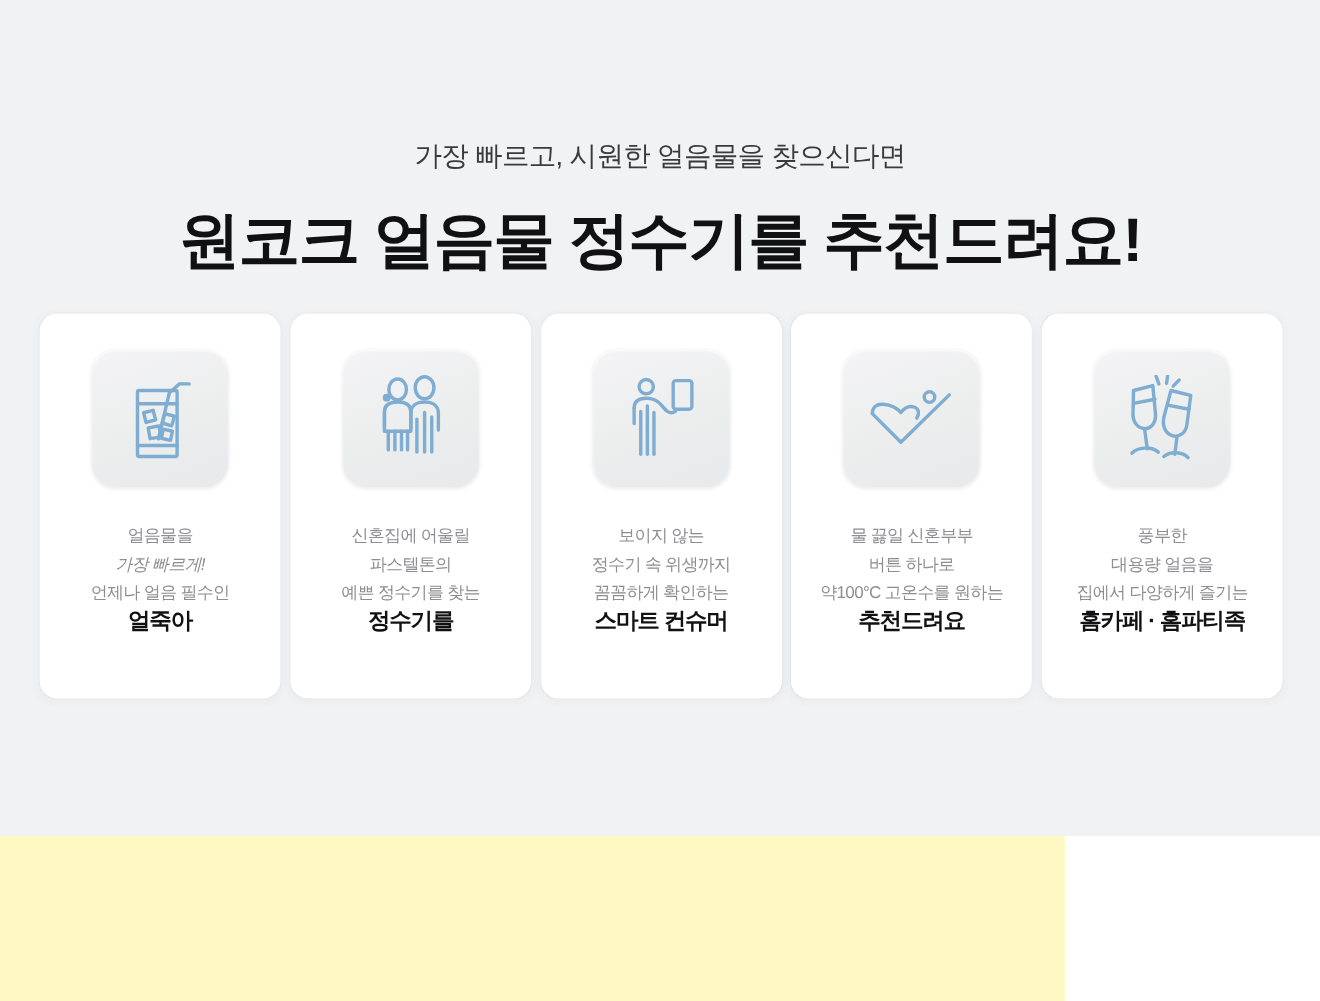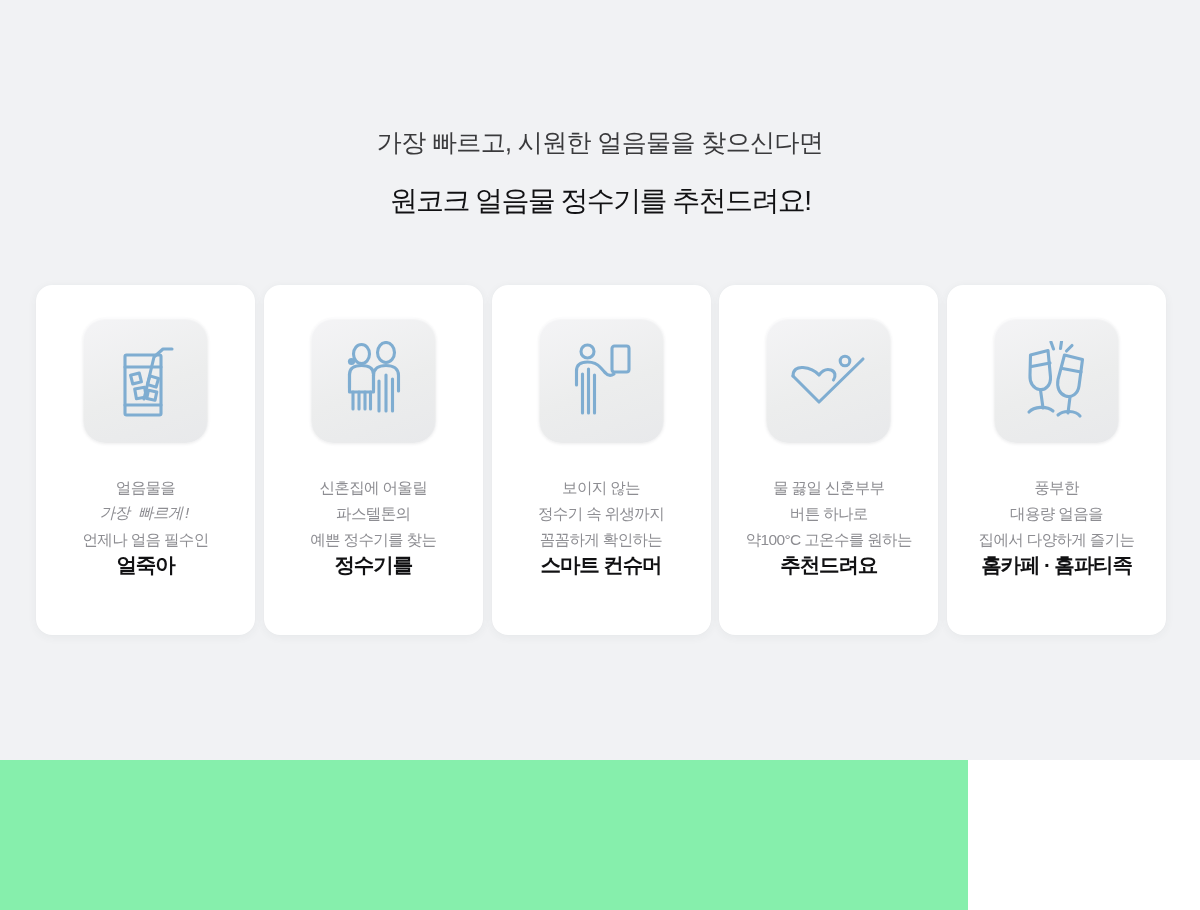--- a/index.html
+++ b/index.html
@@ -3,39 +3,39 @@
 <meta charset="utf-8">
 <title>원코크 얼음물 정수기</title>
 <style>
   * { margin:0; padding:0; box-sizing:border-box; }
   html, body {
     width:1200px; height:910px; overflow:hidden;
     background:#ffffff;
     font-family:"Liberation Sans","DejaVu Sans",sans-serif;
     -webkit-font-smoothing:antialiased;
   }
-  .page { position:relative; width:968px; height:910px; background:#86efac; }
+  .page { position:relative; width:968px; height:910px; background:#fef9c3; }
 
   
   .hero-band {
     position:absolute; left:0; top:0; width:1200px; height:760px;
     background:#f1f2f4;
   }
 
   
   .heading-block { position:absolute; left:0; top:0; width:1200px; text-align:center; }
   .eyebrow {
     margin-top:126px;
     font-size:25px; line-height:1.3; color:#3a3a3c;
     font-weight:400; letter-spacing:-0.6px;
   }
   .headline {
     margin-top:24px;
-    font-size:28px; line-height:1.25; color:#111113;
-    font-weight:400; letter-spacing:-1.6px;
+    font-size:56px; line-height:1.25; color:#111113;
+    font-weight:700; letter-spacing:-1.6px;
   }
 
   
   .card-row {
     position:absolute; left:36px; top:285px;
     width:1130px; height:350px;
     display:flex; justify-content:space-between; align-items:stretch;
   }
   .card {
     width:219px; height:350px;
@@ -60,21 +60,21 @@
   .ico-f { fill:#7fadd1; stroke:none; }
 
   
   .card-desc {
     margin-top:32px;
     text-align:center;
     font-size:15.5px; line-height:26px;
     color:#8d8d92; font-weight:400; letter-spacing:-0.65px;
     white-space:nowrap;
   }
-  .card-desc .em { font-style:italic;font-family:Liberation Mono, monospace; }
+  .card-desc .em { font-style:italic; }
   .card-title {
     text-align:center;
     font-size:20.5px; line-height:1.2;
     color:#111113; font-weight:700; letter-spacing:-1.1px;
     white-space:nowrap;
   }
 </style>
 </head>
 <body>
 

